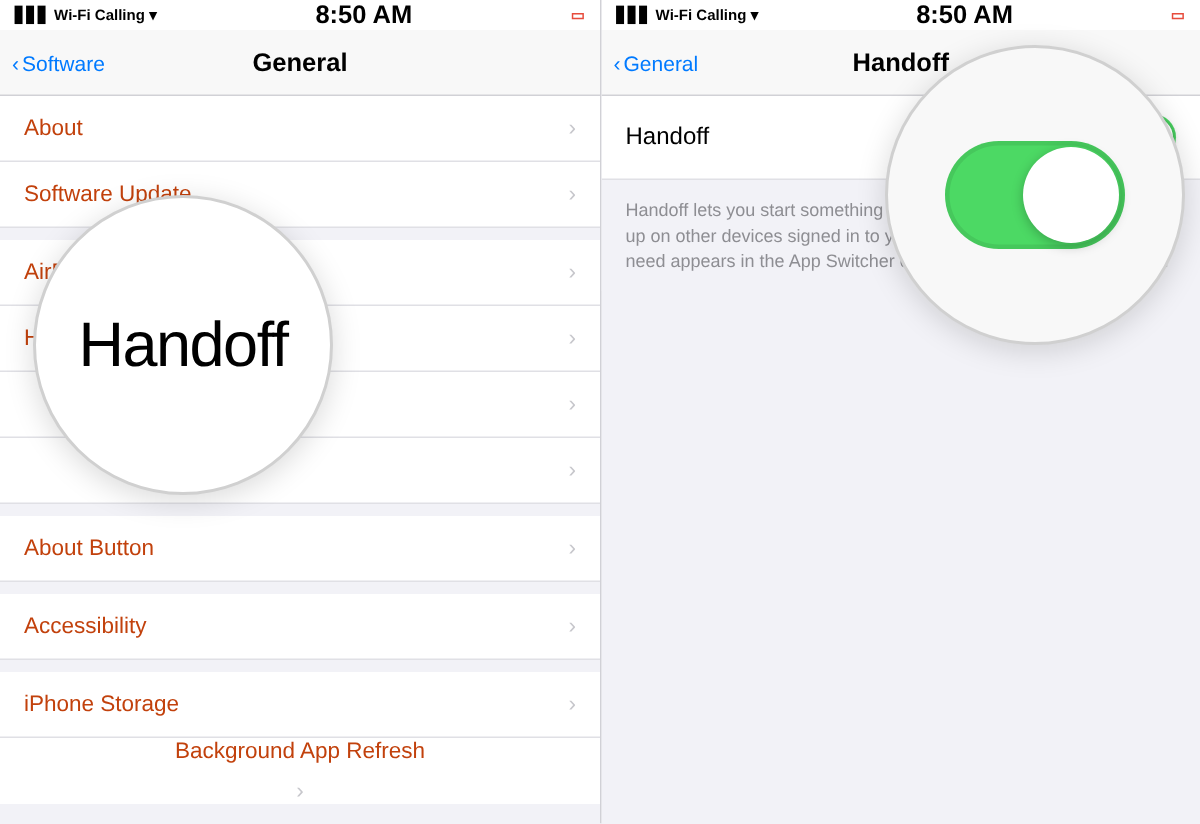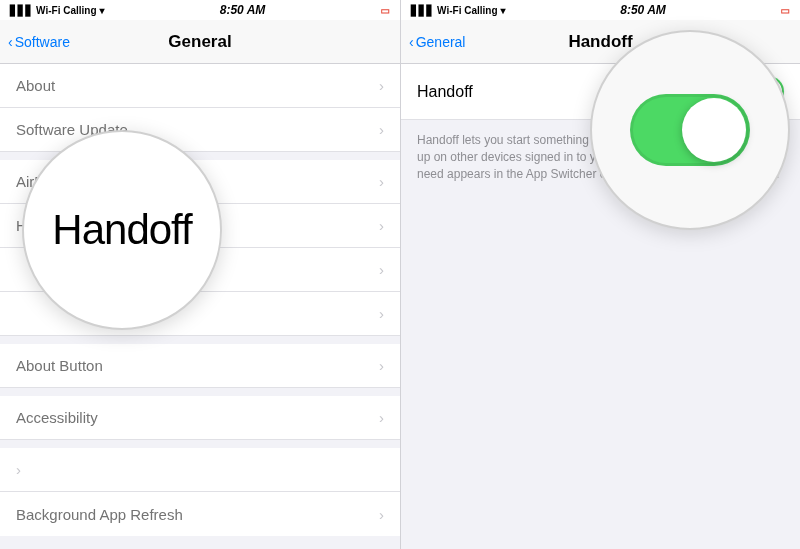--- a/index.html
+++ b/index.html
@@ -29,21 +29,21 @@
       background: #fff;
       display: flex;
       align-items: center;
       justify-content: space-between;
       padding: 0 10px;
       font-size: 11px;
       font-weight: 600;
       color: #000;
     }
     .status-bar .left-icons { display: flex; align-items: center; gap: 3px; }
-    .status-bar .center { font-weight: 600; font-size: 12px; font-style: italic; }
+    .status-bar .center { font-weight: 600; font-size: 17px; }
     .status-bar .right-icons { display: flex; align-items: center; gap: 3px; }
 
     
     .nav-bar {
       height: 44px;
       background: #f8f8f8;
       border-bottom: 1px solid #d1d1d6;
       display: flex;
       align-items: center;
       justify-content: center;
@@ -79,24 +79,24 @@
     .list-item {
       background: #fff;
       height: 44px;
       display: flex;
       align-items: center;
       justify-content: space-between;
       padding: 0 16px;
       border-bottom: 1px solid #e0e0e5;
       position: relative;
     }
-    .list-item:last-child { border-bottom: none; }
+    .list-item:last-child { border-bottom: none; flex-direction: column; }
     .list-item .item-label {
       font-size: 15px;
-      color: #737373;
+      color: #c2410c;
     }
     .list-item .chevron {
       color: #c7c7cc;
       font-size: 15px;
     }
 
     
     .magnify-circle {
       position: absolute;
       width: 200px;
@@ -275,20 +275,21 @@
     <div class="list-separator-sm"></div>
 
     <div class="list-item">
       <span class="item-label">Accessibility</span>
       <span class="chevron">›</span>
     </div>
 
     <div class="list-separator-sm"></div>
 
     <div class="list-item">
+      <span class="item-label">iPhone Storage</span>
       <span class="chevron">›</span>
     </div>
 
     <div class="list-item">
       <span class="item-label">Background App Refresh</span>
       <span class="chevron">›</span>
     </div>
   </div>
 
   <div class="magnify-circle">

